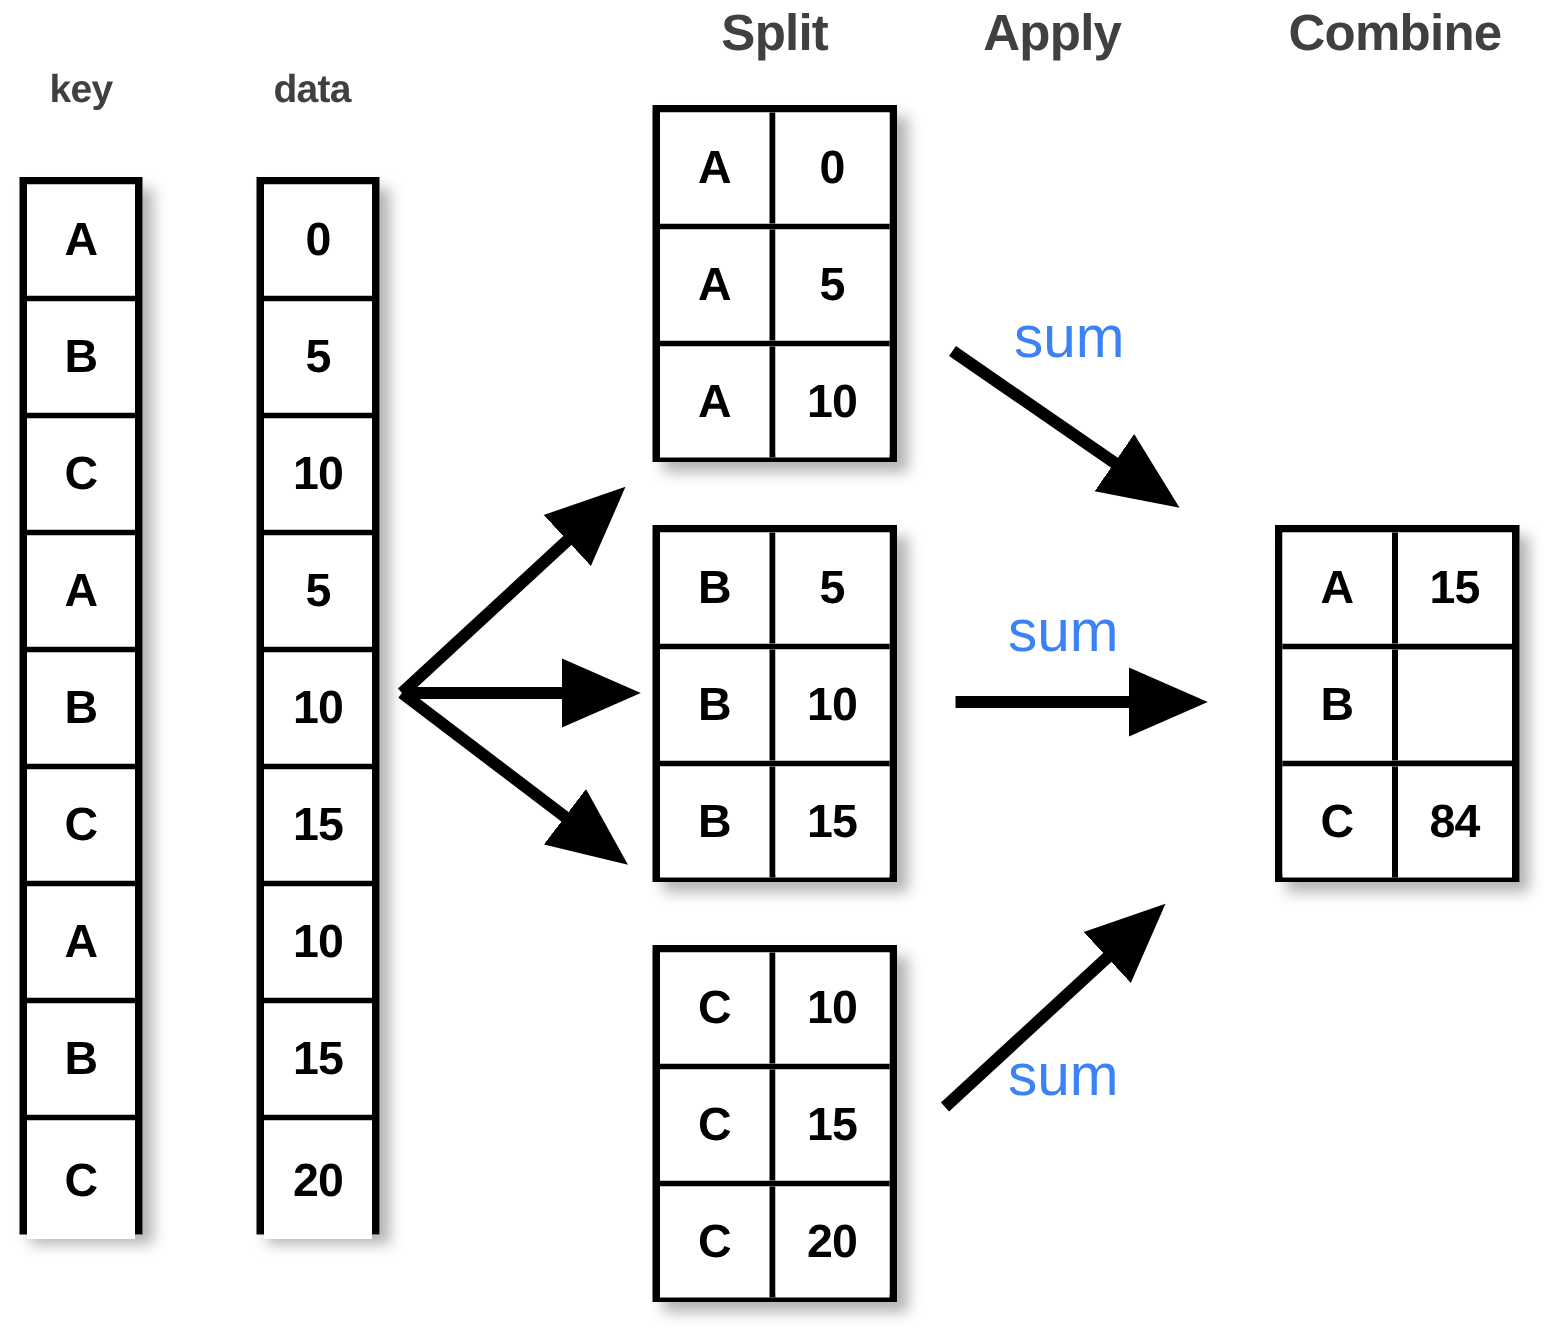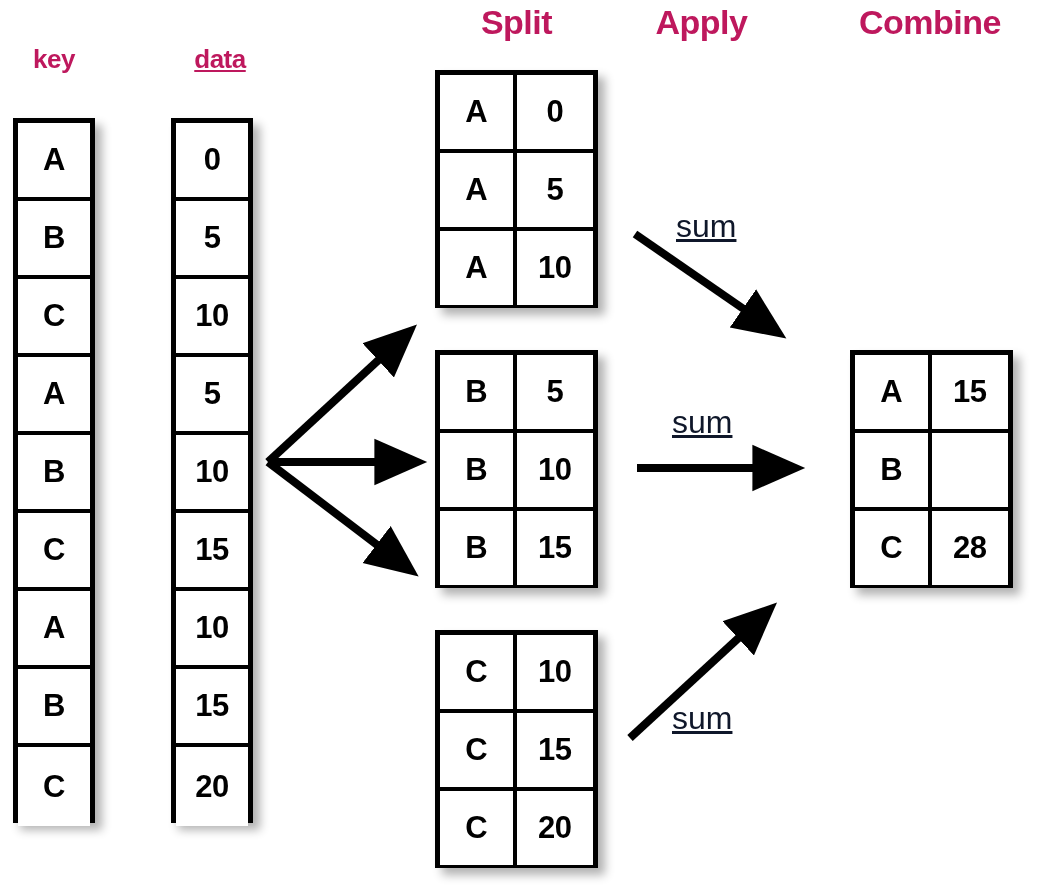--- a/index.html
+++ b/index.html
@@ -16,21 +16,21 @@
     width: 1038px;
     height: 896px;
     background: #ffffff;
     overflow: hidden;
   }
 
   
   .heading {
     position: absolute;
     font-weight: bold;
-    color: #be185d;
+    color: #404040;
     white-space: nowrap;
     letter-spacing: -0.5px;
     text-align: center;
   }
   .heading.small {
     font-size: 26px;
     line-height: 34px;
   }
   .heading.big {
     font-size: 34px;
@@ -83,36 +83,35 @@
     left: 0;
     top: 0;
     width: 1038px;
     height: 896px;
     pointer-events: none;
   }
 
   
   .sum-label {
     position: absolute;
-    font-size: 32px;
+    font-size: 39px;
     line-height: 30px;
     font-weight: normal;
-    color: #0f172a;
+    color: #3b82f6;
     white-space: nowrap;
-    text-decoration: underline;
   }
 </style>
 </head>
 <body>
 
 <div id="canvas">
 
   <div class="heading small" style="left:13px; top:42px; width:82px;">key</div>
 
-  <div class="heading small" style="left:179px; top:42px; width:82px;text-decoration:underline;">data</div>
+  <div class="heading small" style="left:167px; top:42px; width:82px;">data</div>
 
   <div class="heading big" style="left:435px; top:5px; width:163px;">Split</div>
 
   <div class="heading big" style="left:840px; top:5px; width:180px;">Combine</div>
 
   <div class="heading big" style="left:620px; top:5px; width:163px;">Apply</div>
 
   <div class="col-table" style="left:13px; top:118px; height:705px;">
     <div class="cell-row" style="height:78px;">
       <div class="cell">A</div>
@@ -221,21 +220,21 @@
   <div class="grid-table" style="left:850px; top:350px; height:238px;">
     <div class="cell-row" style="height:78px;">
       <div class="cell key-cell">A</div>
       <div class="cell">15</div>
     </div>
     <div class="cell-row" style="height:78px;">
       <div class="cell key-cell">B</div>
     </div>
     <div class="cell-row" style="height:74px;">
       <div class="cell key-cell">C</div>
-      <div class="cell">28</div>
+      <div class="cell">84</div>
     </div>
   </div>
 
   <svg id="arrows" viewBox="0 0 1038 896">
     <defs>
       <marker id="ah" markerWidth="7" markerHeight="7" refX="3.2" refY="3.5" orient="auto" markerUnits="strokeWidth">
         <path d="M0,0.6 L6.6,3.5 L0,6.4 Z" fill="#000000"></path>
       </marker>
     </defs>
 

